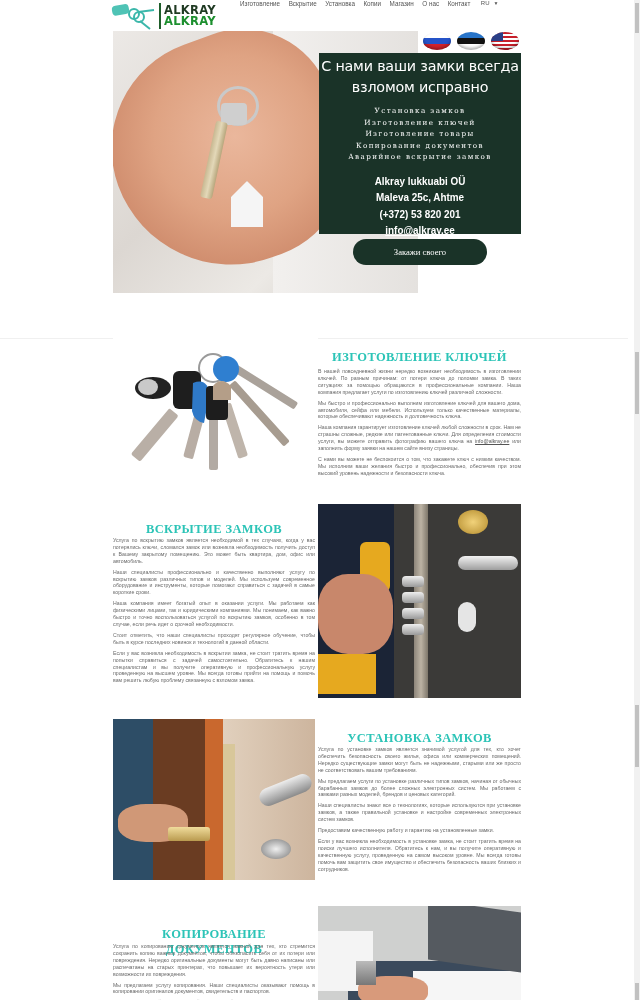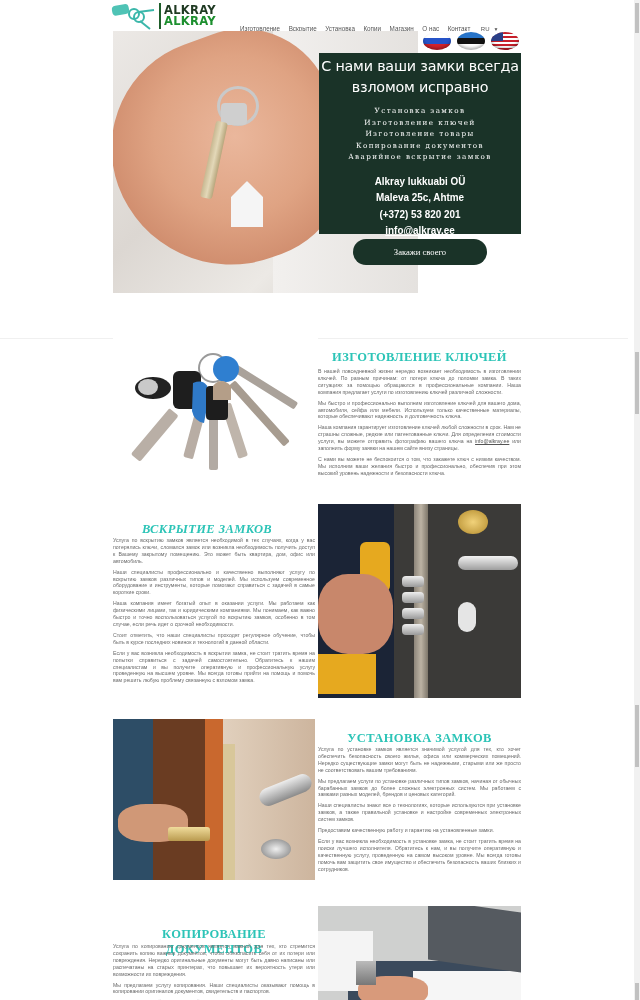--- a/index.html
+++ b/index.html
@@ -1,20 +1,20 @@
 <!DOCTYPE html>
 <html><head>
 <meta charset="utf-8">
 <style>
   * { box-sizing: border-box; margin: 0; padding: 0; }
   html, body { width: 640px; height: 1000px; overflow: hidden; background: #fff; }
   body { font-family: "Liberation Sans", sans-serif; color: #444; position: relative; }
 
   
-  .header { position: absolute; left: 110px; top: 0; width: 420px; height: 32px; display: flex; align-items: flex-end; }
+  .header { position: absolute; left: 110px; top: 0; width: 420px; height: 32px; display: flex; align-items: flex-start; }
   .logo { display: flex; align-items: center; width: 125px; height: 32px; }
   .logo-keys { width: 46px; height: 28px; position: relative; }
   .logo-divider { width: 2px; height: 26px; background: #1e5e2a; margin: 0 3px; }
   .logo-text { font-family: "DejaVu Sans", sans-serif; font-weight: 900; font-size: 11.5px; line-height: 11px; letter-spacing: 0.3px; }
   .logo-text .l1 { color: #1f3a22; display: block; }
   .logo-text .l2 { color: #1c8f2e; display: block; }
   .nav { display: flex; align-items: center; margin-left: 2px; gap: 0; }
   .nav a { font-size: 6.3px; color: #555; text-decoration: none; padding: 0 8.5px 0 0; white-space: nowrap; }
   .nav a:first-child { padding-left: 3px; }
   .lang { font-size: 6px; color: #555; display: flex; align-items: center; gap: 4px; margin-left: 2px; }
@@ -180,21 +180,21 @@
   </svg>
 </div>
 <div class="sec-title" style="left:318px;top:350px;width:203px;">ИЗГОТОВЛЕНИЕ КЛЮЧЕЙ</div>
 <div class="sec-text" style="left:318px;top:368px;width:203px;">
   <p>В нашей повседневной жизни нередко возникает необходимость в изготовлении ключей. По разным причинам: от потери ключа до поломки замка. В таких ситуациях за помощью обращаются в профессиональные компании. Наша компания предлагает услуги по изготовлению ключей различной сложности.</p>
   <p>Мы быстро и профессионально выполним изготовление ключей для вашего дома, автомобиля, сейфа или мебели. Используем только качественные материалы, которые обеспечивают надежность и долговечность ключа.</p>
   <p><span>Наша компания гарантирует изготовление ключей любой сложности в срок. Нам не страшны сложные, редкие или патентованные ключи. Для определения стоимости услуги, вы можете отправить фотографию вашего ключа на </span><a>info@alkray.ee</a><span> или заполнить форму заявки на нашем сайте внизу страницы.</span></p>
   <p>С нами вы можете не беспокоится о том, что закажете ключ с низким качеством. Мы исполним ваши желания быстро и профессионально, обеспечив при этом высокий уровень надежности и безопасности ключа.</p>
 </div>
 
-<div class="sec-title" style="left:106px;top:522px;width:202px;font-style:italic;">ВСКРЫТИЕ ЗАМКОВ</div>
+<div class="sec-title" style="left:113px;top:522px;width:202px;">ВСКРЫТИЕ ЗАМКОВ</div>
 <div class="sec-text" style="left:113px;top:537px;width:202px;">
   <p>Услуга по вскрытию замков является необходимой в тех случаях, когда у вас потерялись ключи, сломался замок или возникла необходимость получить доступ к Вашему закрытому помещению. Это может быть квартира, дом, офис или автомобиль.</p>
   <p>Наши специалисты профессионально и качественно выполняют услугу по вскрытию замков различных типов и моделей. Мы используем современное оборудование и инструменты, которые помогают справиться с задачей в самые короткие сроки.</p>
   <p>Наша компания имеет богатый опыт в оказании услуги. Мы работаем как физическими лицами, так и юридическими компаниями. Мы понимаем, как важно быстро и точно воспользоваться услугой по вскрытию замков, особенно в том случае, если речь идет о срочной необходимости.</p>
   <p>Стоит отметить, что наши специалисты проходят регулярное обучение, чтобы быть в курсе последних новинок и технологий в данной области.</p>
   <p>Если у вас возникла необходимость в вскрытии замка, не стоит тратить время на попытки справиться с задачей самостоятельно. Обратитесь к нашим специалистам и вы получите оперативную и профессиональную услугу проведенную на высшем уровне. Мы всегда готовы прийти на помощь и помочь вам решить любую проблему связанную с взломом замка.</p>
 </div>
 <div class="img img-open">
   <div class="door"></div>
   <div class="strip"></div>

